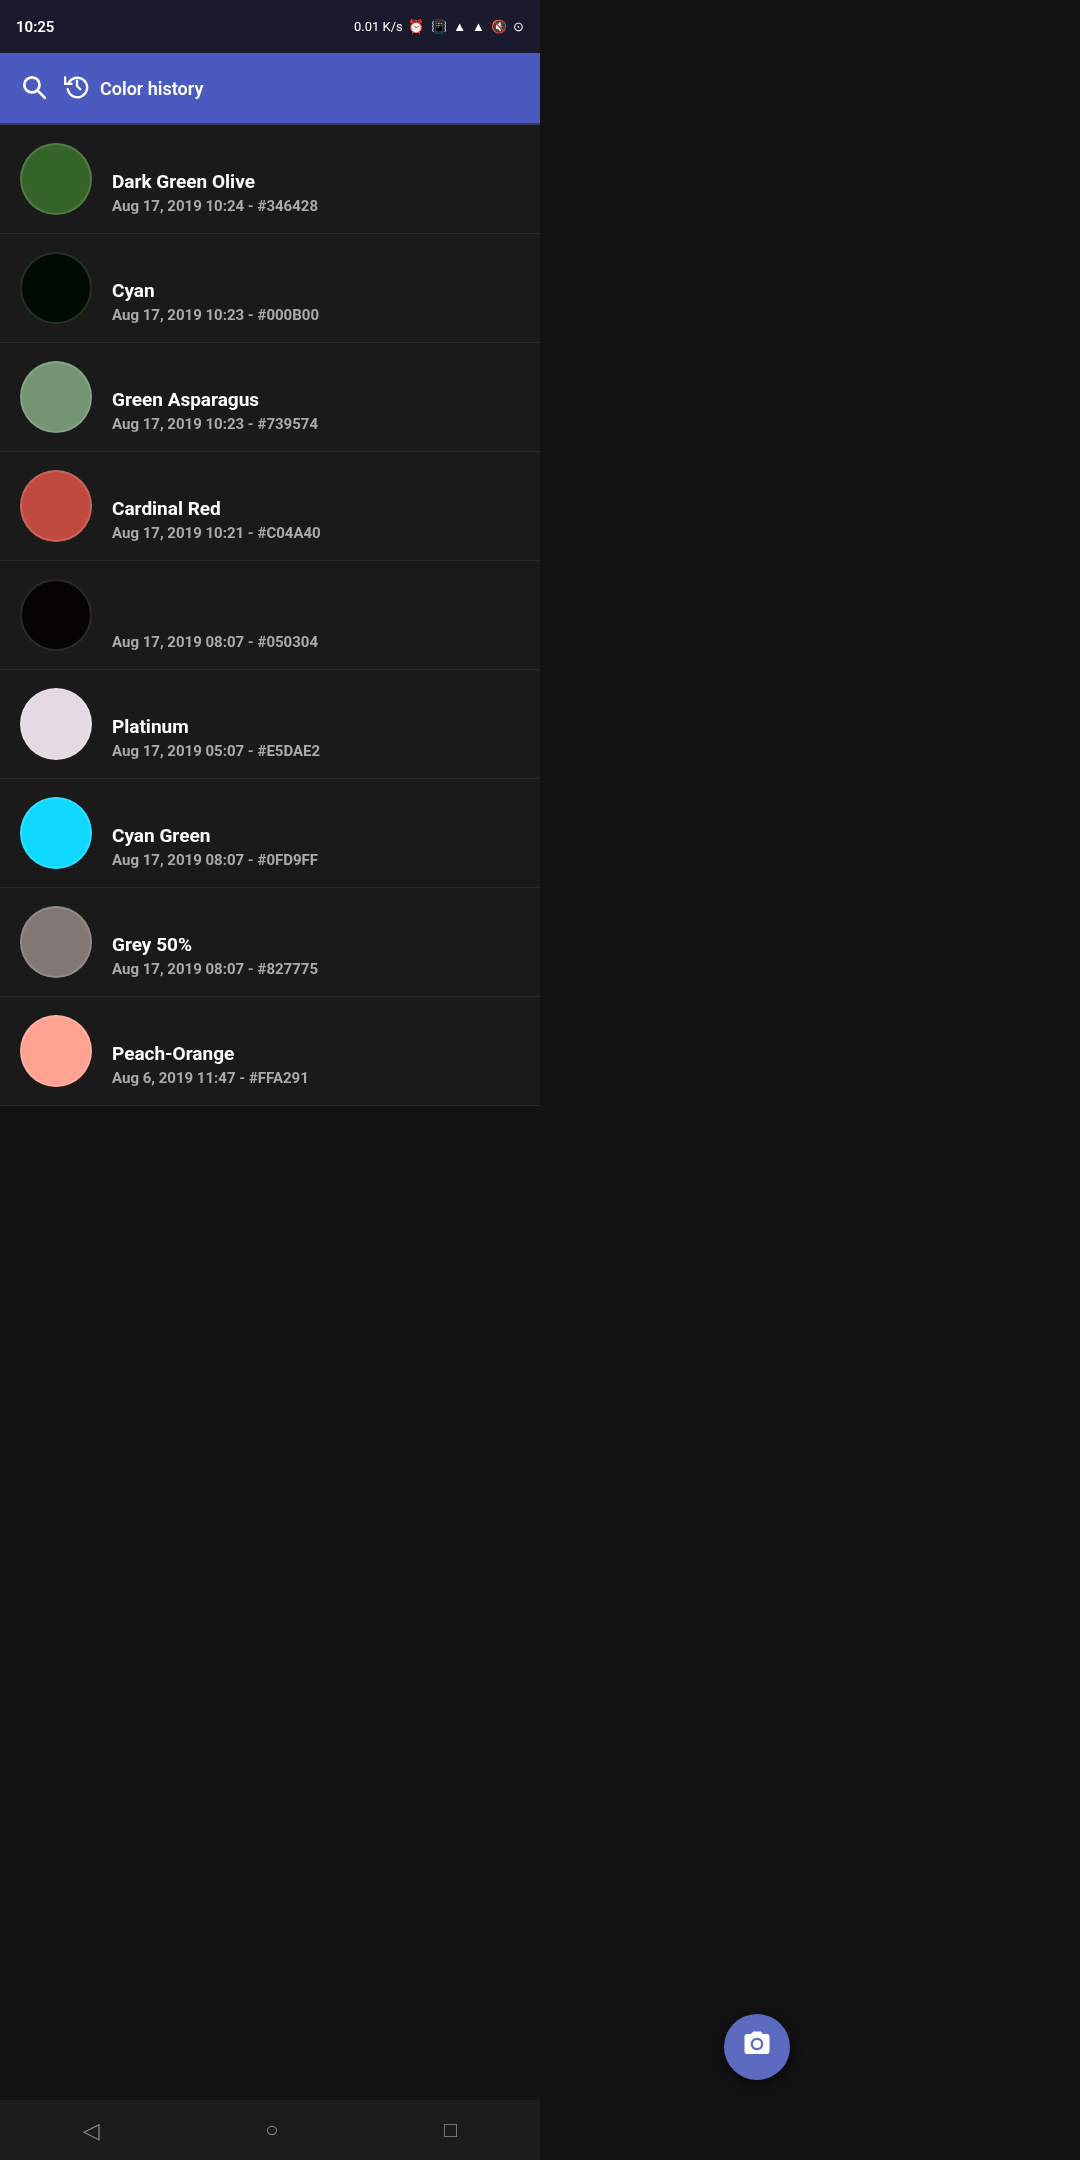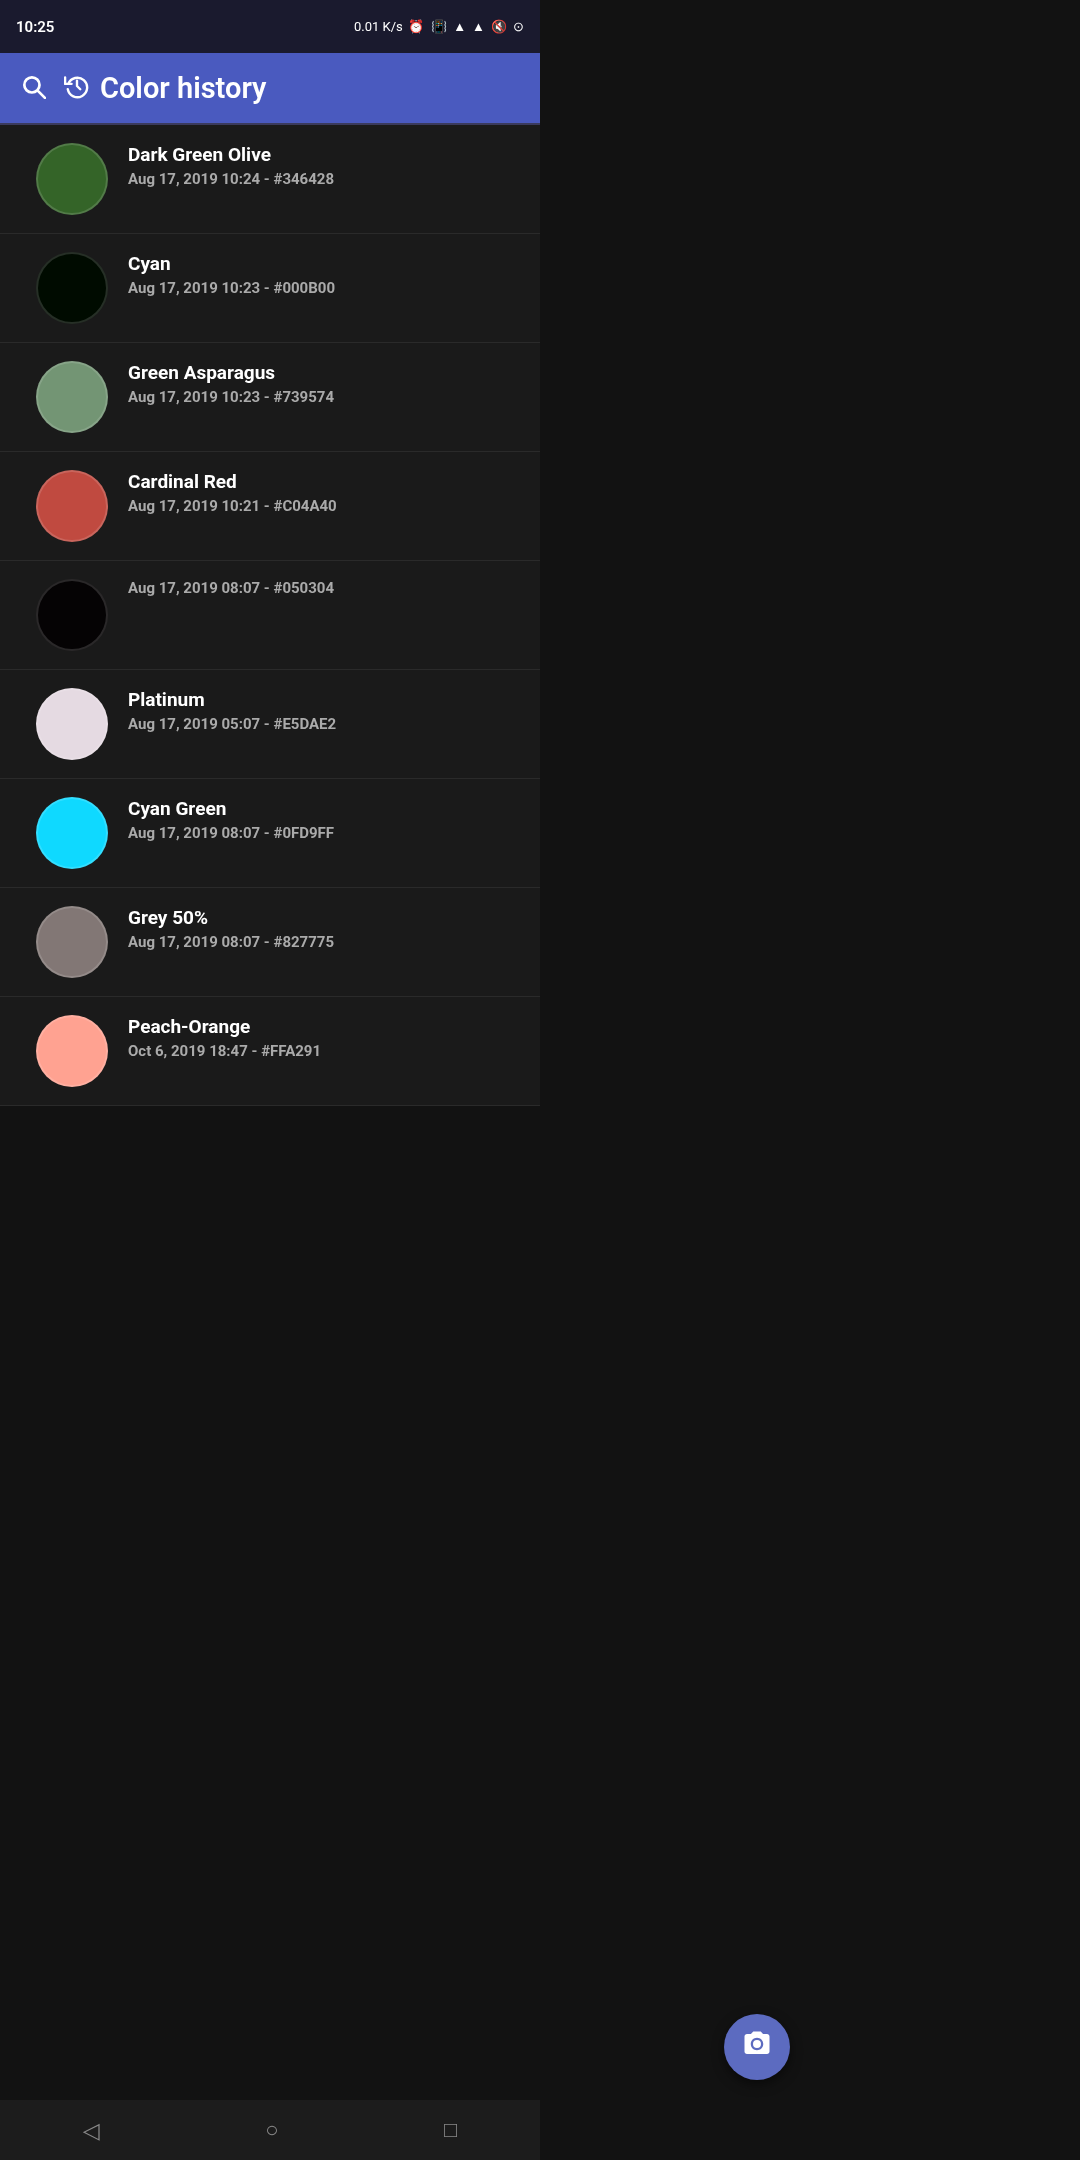--- a/index.html
+++ b/index.html
@@ -46,33 +46,33 @@
       display: flex;
       align-items: center;
       gap: 10px;
       flex: 1;
     }
     .header-history-icon {
       font-size: 22px;
       color: #fff;
     }
     .header-title {
-      font-size: 29px;
+      font-size: 18px;
       font-weight: 600;
       color: #fff;
     }
 
     
     .color-list {
       list-style: none;
     }
     .color-item {
       display: flex;
-      align-items: flex-start;
-      padding: 18px 36px;
+      align-items: flex-end;
+      padding: 18px 20px;
       border-bottom: 1px solid #2a2a2a;
       background: #1a1a1a;
       gap: 20px;
       cursor: pointer;
     }
 
     .color-circle {
       width: 72px;
       height: 72px;
       border-radius: 50%;
@@ -227,21 +227,21 @@
       <div class="color-circle" style="background-color: rgb(130, 119, 117);"></div>
       <div class="color-info">
         <div class="color-name">Grey 50%</div>
         <div class="color-meta">Aug 17, 2019 08:07 - #827775</div>
       </div>
     </li>
     <li class="color-item">
       <div class="color-circle" style="background-color: rgb(255, 162, 145);"></div>
       <div class="color-info">
         <div class="color-name">Peach-Orange</div>
-        <div class="color-meta">Oct 6, 2019 18:47 - #FFA291</div>
+        <div class="color-meta">Aug 6, 2019 11:47 - #FFA291</div>
       </div>
     </li>
   </ul>
 
 <div class="fab">
   <span class="fab-icon">
     <svg width="30" height="30" viewBox="0 0 24 24" fill="white">
       <path d="M12 15.2A3.2 3.2 0 1 0 12 8.8a3.2 3.2 0 0 0 0 6.4z"></path>
       <path d="M9 2L7.17 4H4c-1.1 0-2 .9-2 2v12c0 1.1.9 2 2 2h16c1.1 0 2-.9 2-2V6c0-1.1-.9-2-2-2h-3.17L15 2H9zm3 15c-2.76 0-5-2.24-5-5s2.24-5 5-5 5 2.24 5 5-2.24 5-5 5z"></path>
     </svg>

